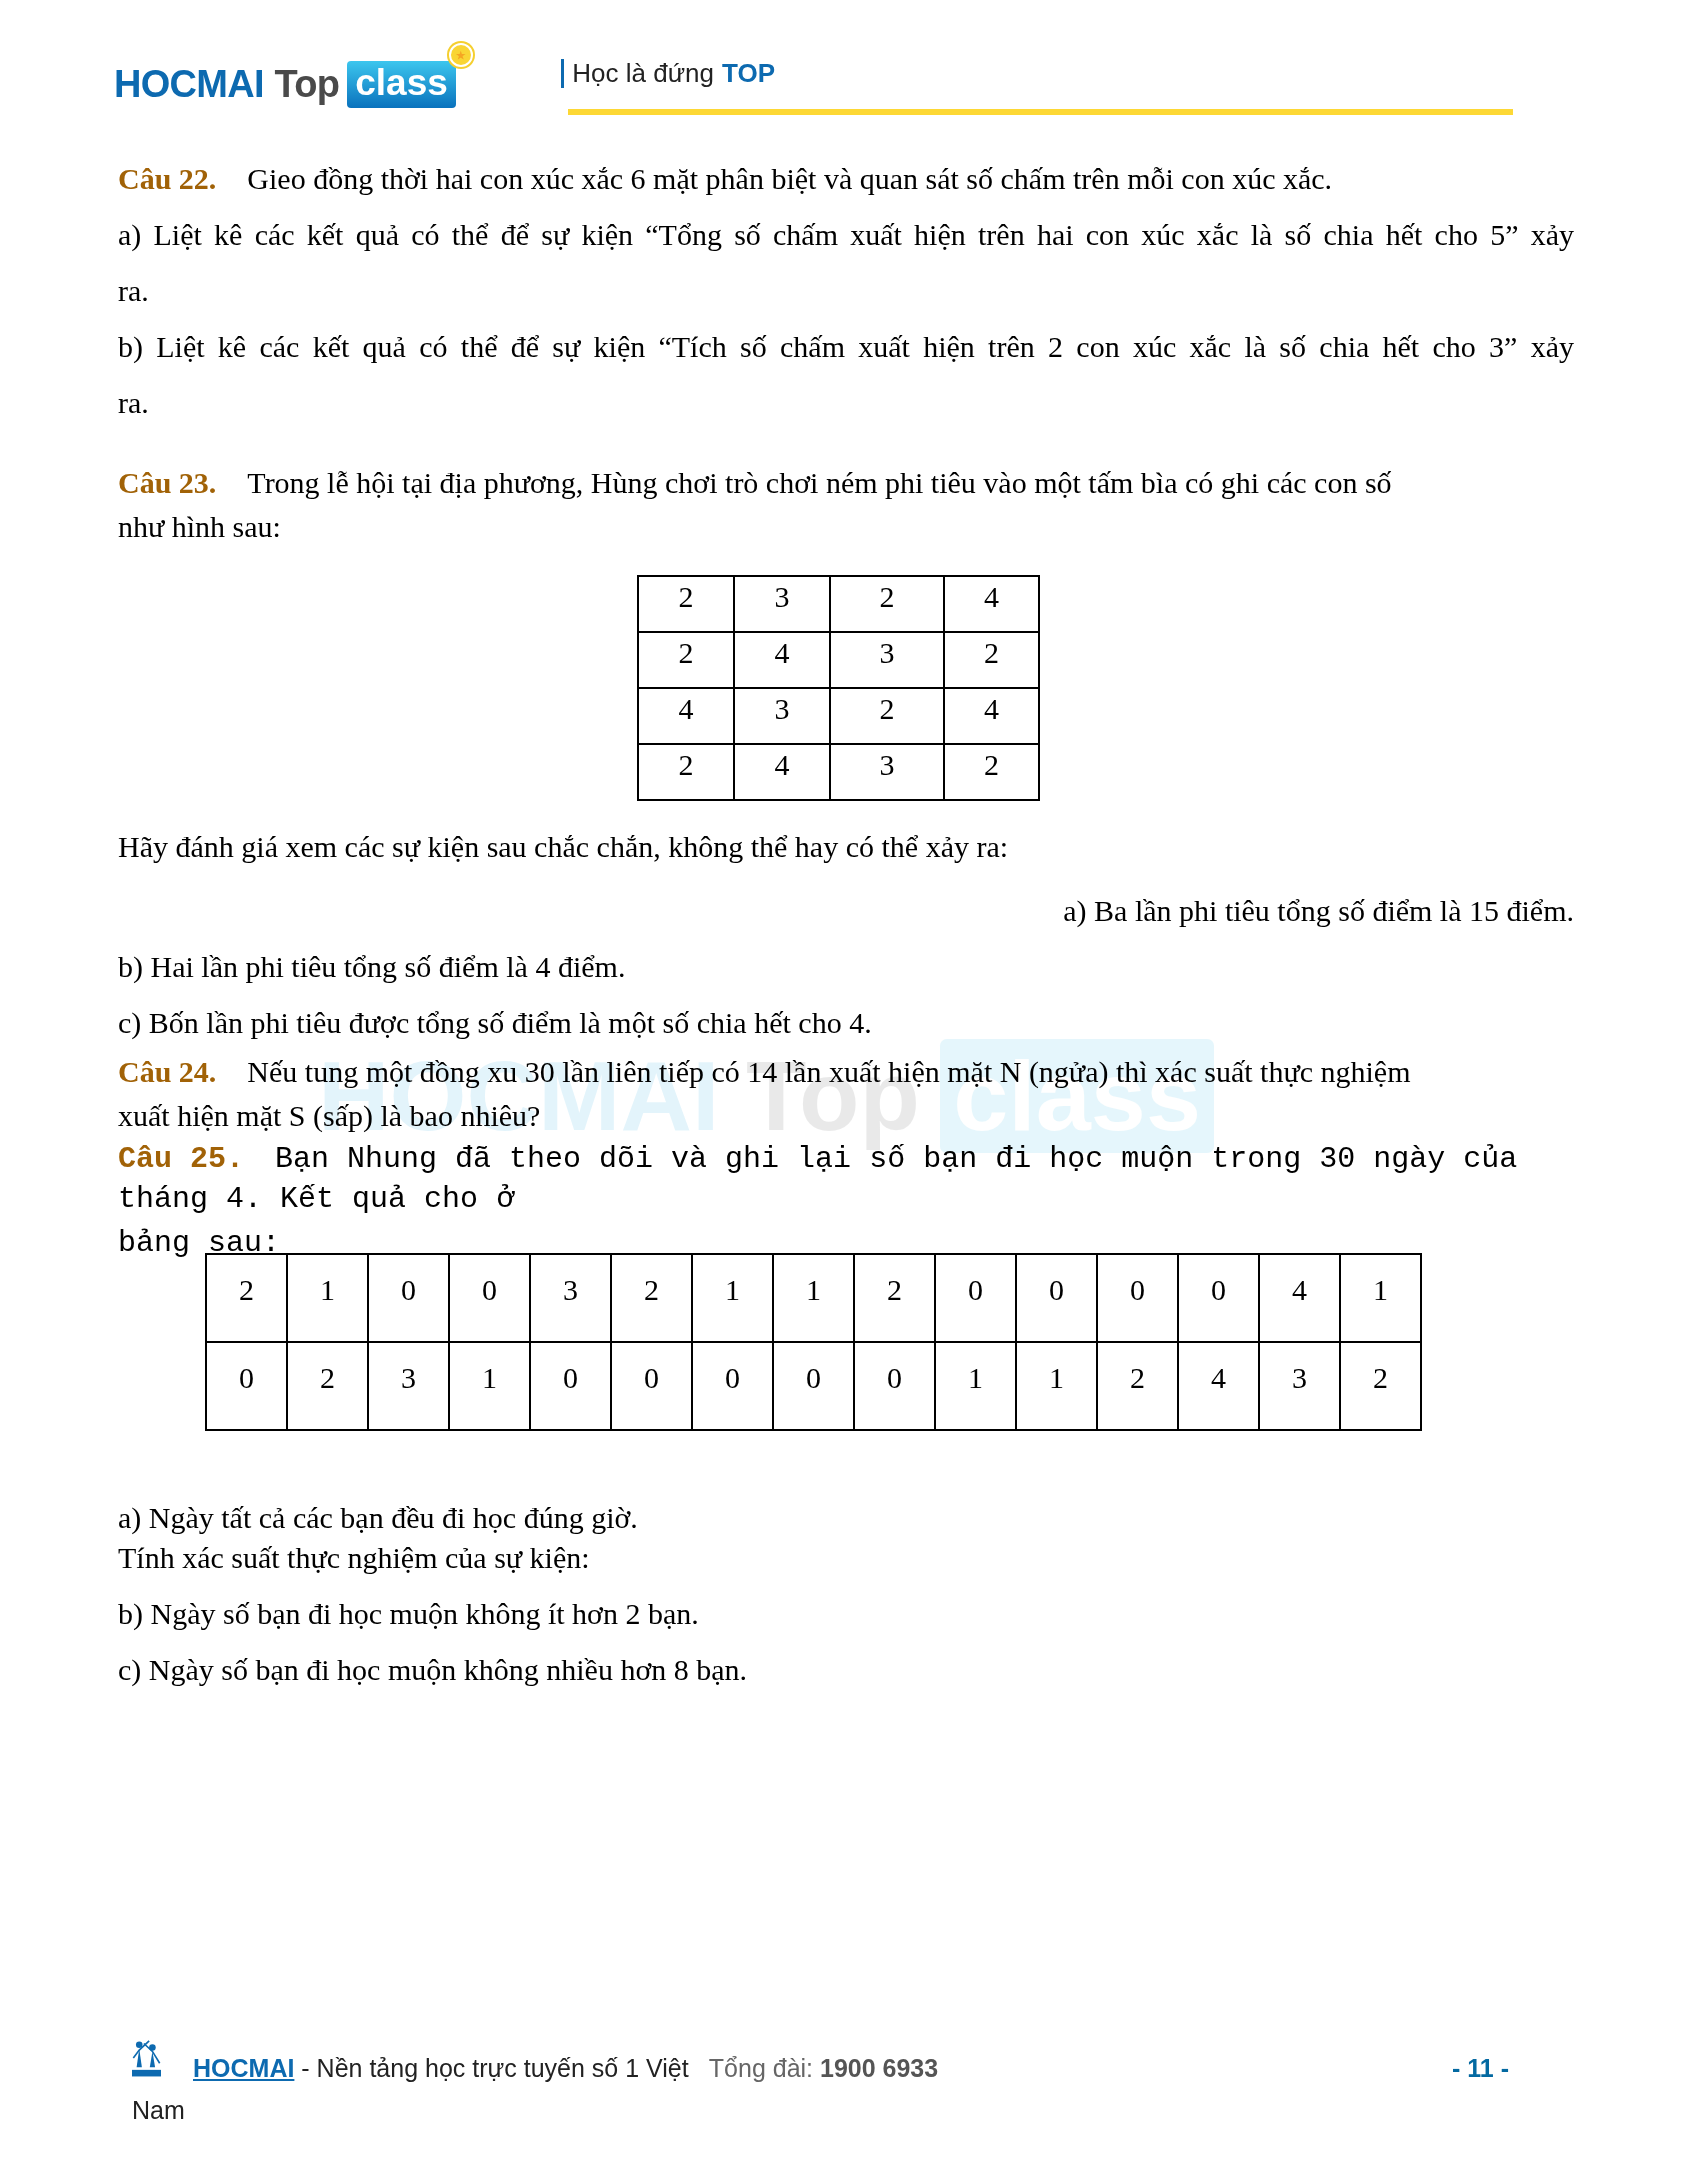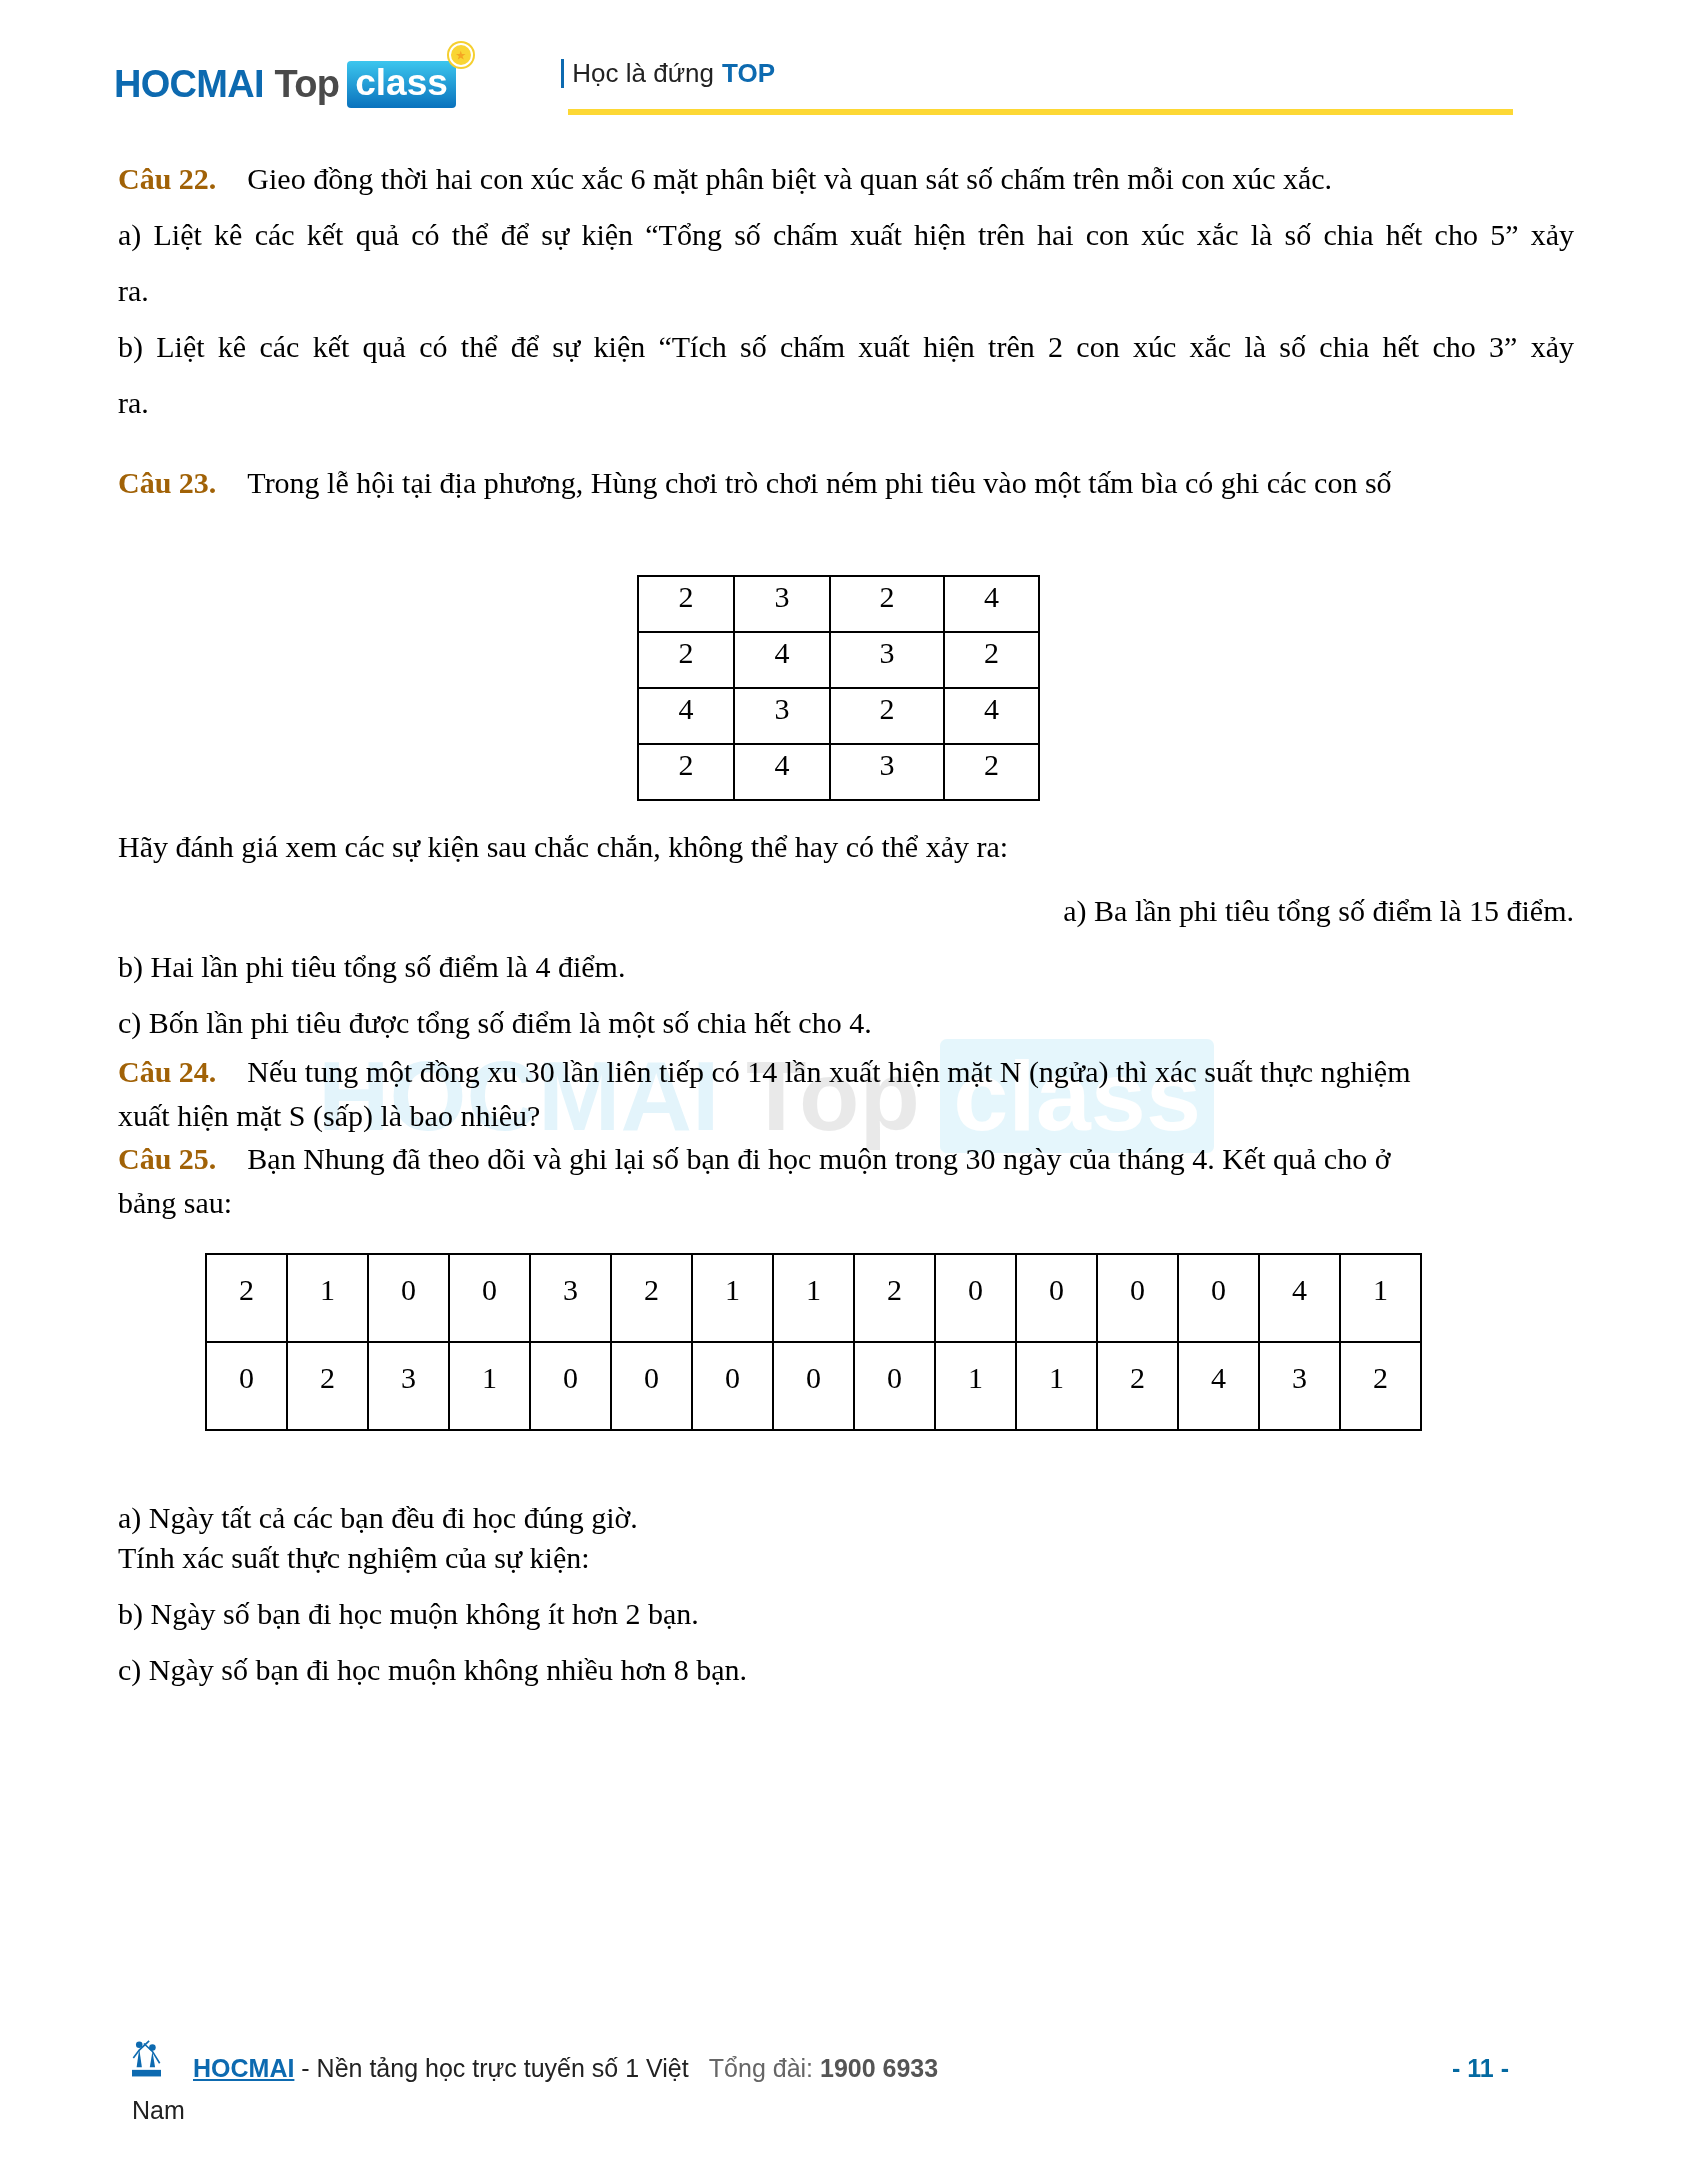--- a/index.html
+++ b/index.html
@@ -78,34 +78,35 @@
   <div style="position:absolute; left:0; top:0; width:1456px;">
     <p style="margin-top:6.6px;"><span class="q-label">Câu 22.</span><span>Gieo đồng thời hai con xúc xắc 6 mặt phân biệt và quan sát số chấm trên mỗi con xúc xắc.</span></p>
     <p class="justify" style="margin-top:16px;">a) Liệt kê các kết quả có thể để sự kiện “Tổng số chấm xuất hiện trên hai con xúc xắc là số chia hết cho 5” xảy</p>
     <p style="margin-top:16px;">ra.</p>
     <p class="justify" style="margin-top:16px;">b) Liệt kê các kết quả có thể để sự kiện “Tích số chấm xuất hiện trên 2 con xúc xắc là số chia hết cho 3” xảy</p>
     <p style="margin-top:16px;">ra.</p>
   </div>
 
   <div style="position:absolute; left:0; top:311px; width:1456px;">
     <p><span class="q-label">Câu 23.</span><span>Trong lễ hội tại địa phương, Hùng chơi trò chơi ném phi tiêu vào một tấm bìa có ghi các con số</span></p>
+    <p style="margin-top:4px;">như hình sau:</p>
   </div>
   <div style="position:absolute; left:0; top:675px; width:1456px;">
     <p>Hãy đánh giá xem các sự kiện sau chắc chắn, không thể hay có thể xảy ra:</p>
     <p style="margin-top:24px;text-align:right;">a) Ba lần phi tiêu tổng số điểm là 15 điểm.</p>
     <p style="margin-top:16px;">b) Hai lần phi tiêu tổng số điểm là 4 điểm.</p>
     <p style="margin-top:16px;">c) Bốn lần phi tiêu được tổng số điểm là một số chia hết cho 4.</p>
   </div>
 
   <div style="position:absolute; left:0; top:900px; width:1456px;">
     <p><span class="q-label">Câu 24.</span><span>Nếu tung một đồng xu 30 lần liên tiếp có 14 lần xuất hiện mặt N (ngửa) thì xác suất thực nghiệm</span></p>
     <p style="margin-top:4px;">xuất hiện mặt S (sấp) là bao nhiêu?</p>
   </div>
 
-  <div style="position:absolute; left:0; top:987px; width:1456px;">
+  <div style="position:absolute; left:0; top:987px; width:1456px;font-family:Liberation Mono, monospace;">
     <p><span class="q-label">Câu 25.</span><span>Bạn Nhung đã theo dõi và ghi lại số bạn đi học muộn trong 30 ngày của tháng 4. Kết quả cho ở</span></p>
     <p style="margin-top:4px;">bảng sau:</p>
   </div>
   <div style="position:absolute; left:0; top:1330px; width:1456px;">
     <p style="margin-top:16px;">a) Ngày tất cả các bạn đều đi học đúng giờ.</p>
     <p>Tính xác suất thực nghiệm của sự kiện:</p>
     <p style="margin-top:16px;">b) Ngày số bạn đi học muộn không ít hơn 2 bạn.</p>
     <p style="margin-top:16px;">c) Ngày số bạn đi học muộn không nhiều hơn 8 bạn.</p>
   </div>
 </div>

